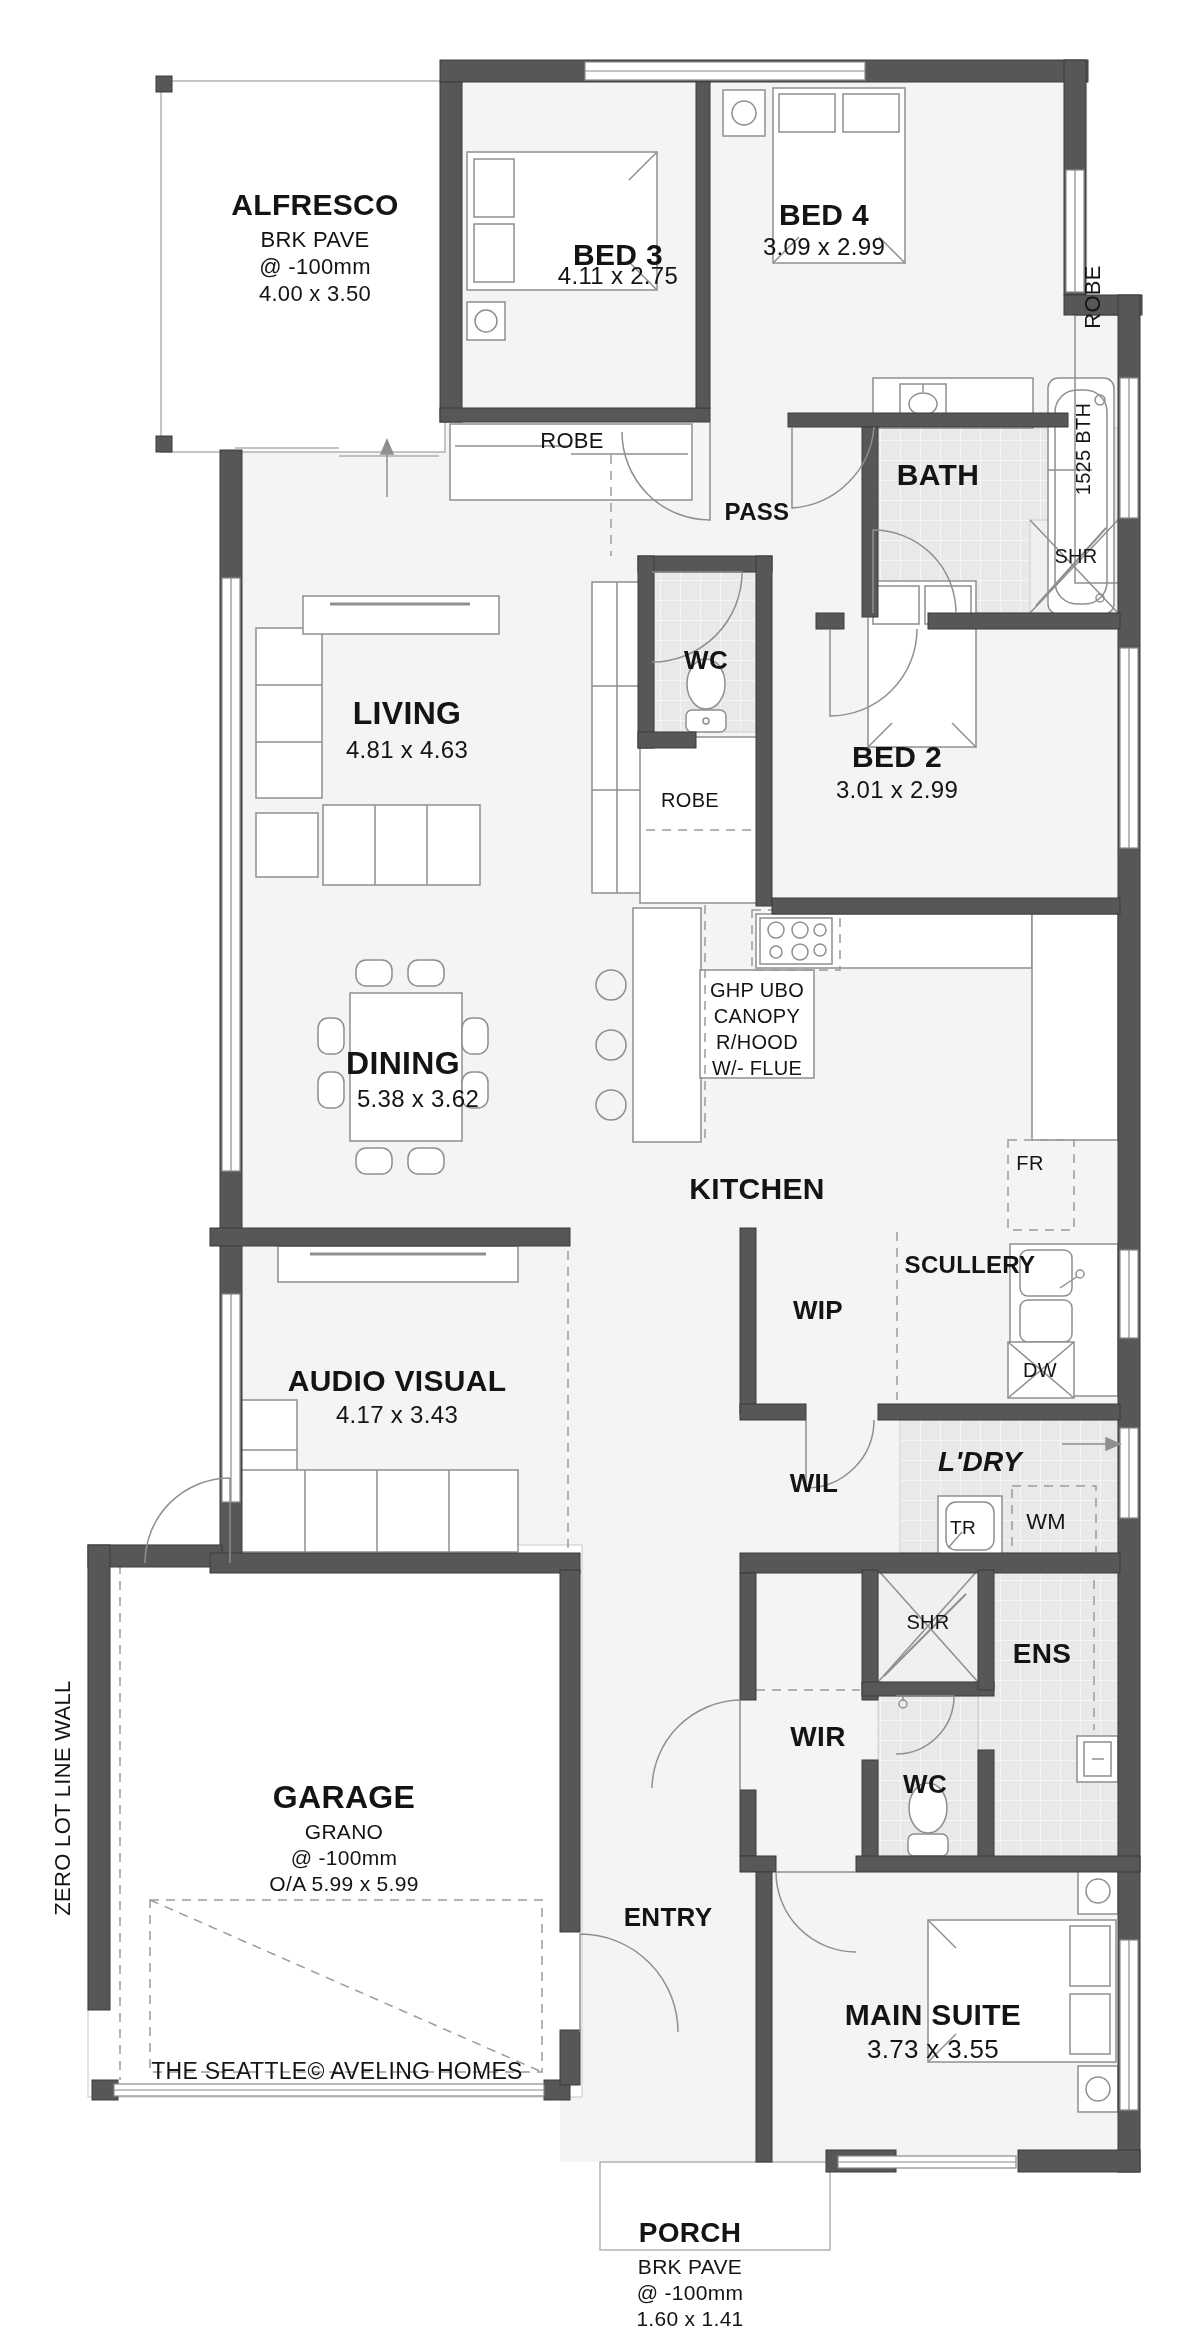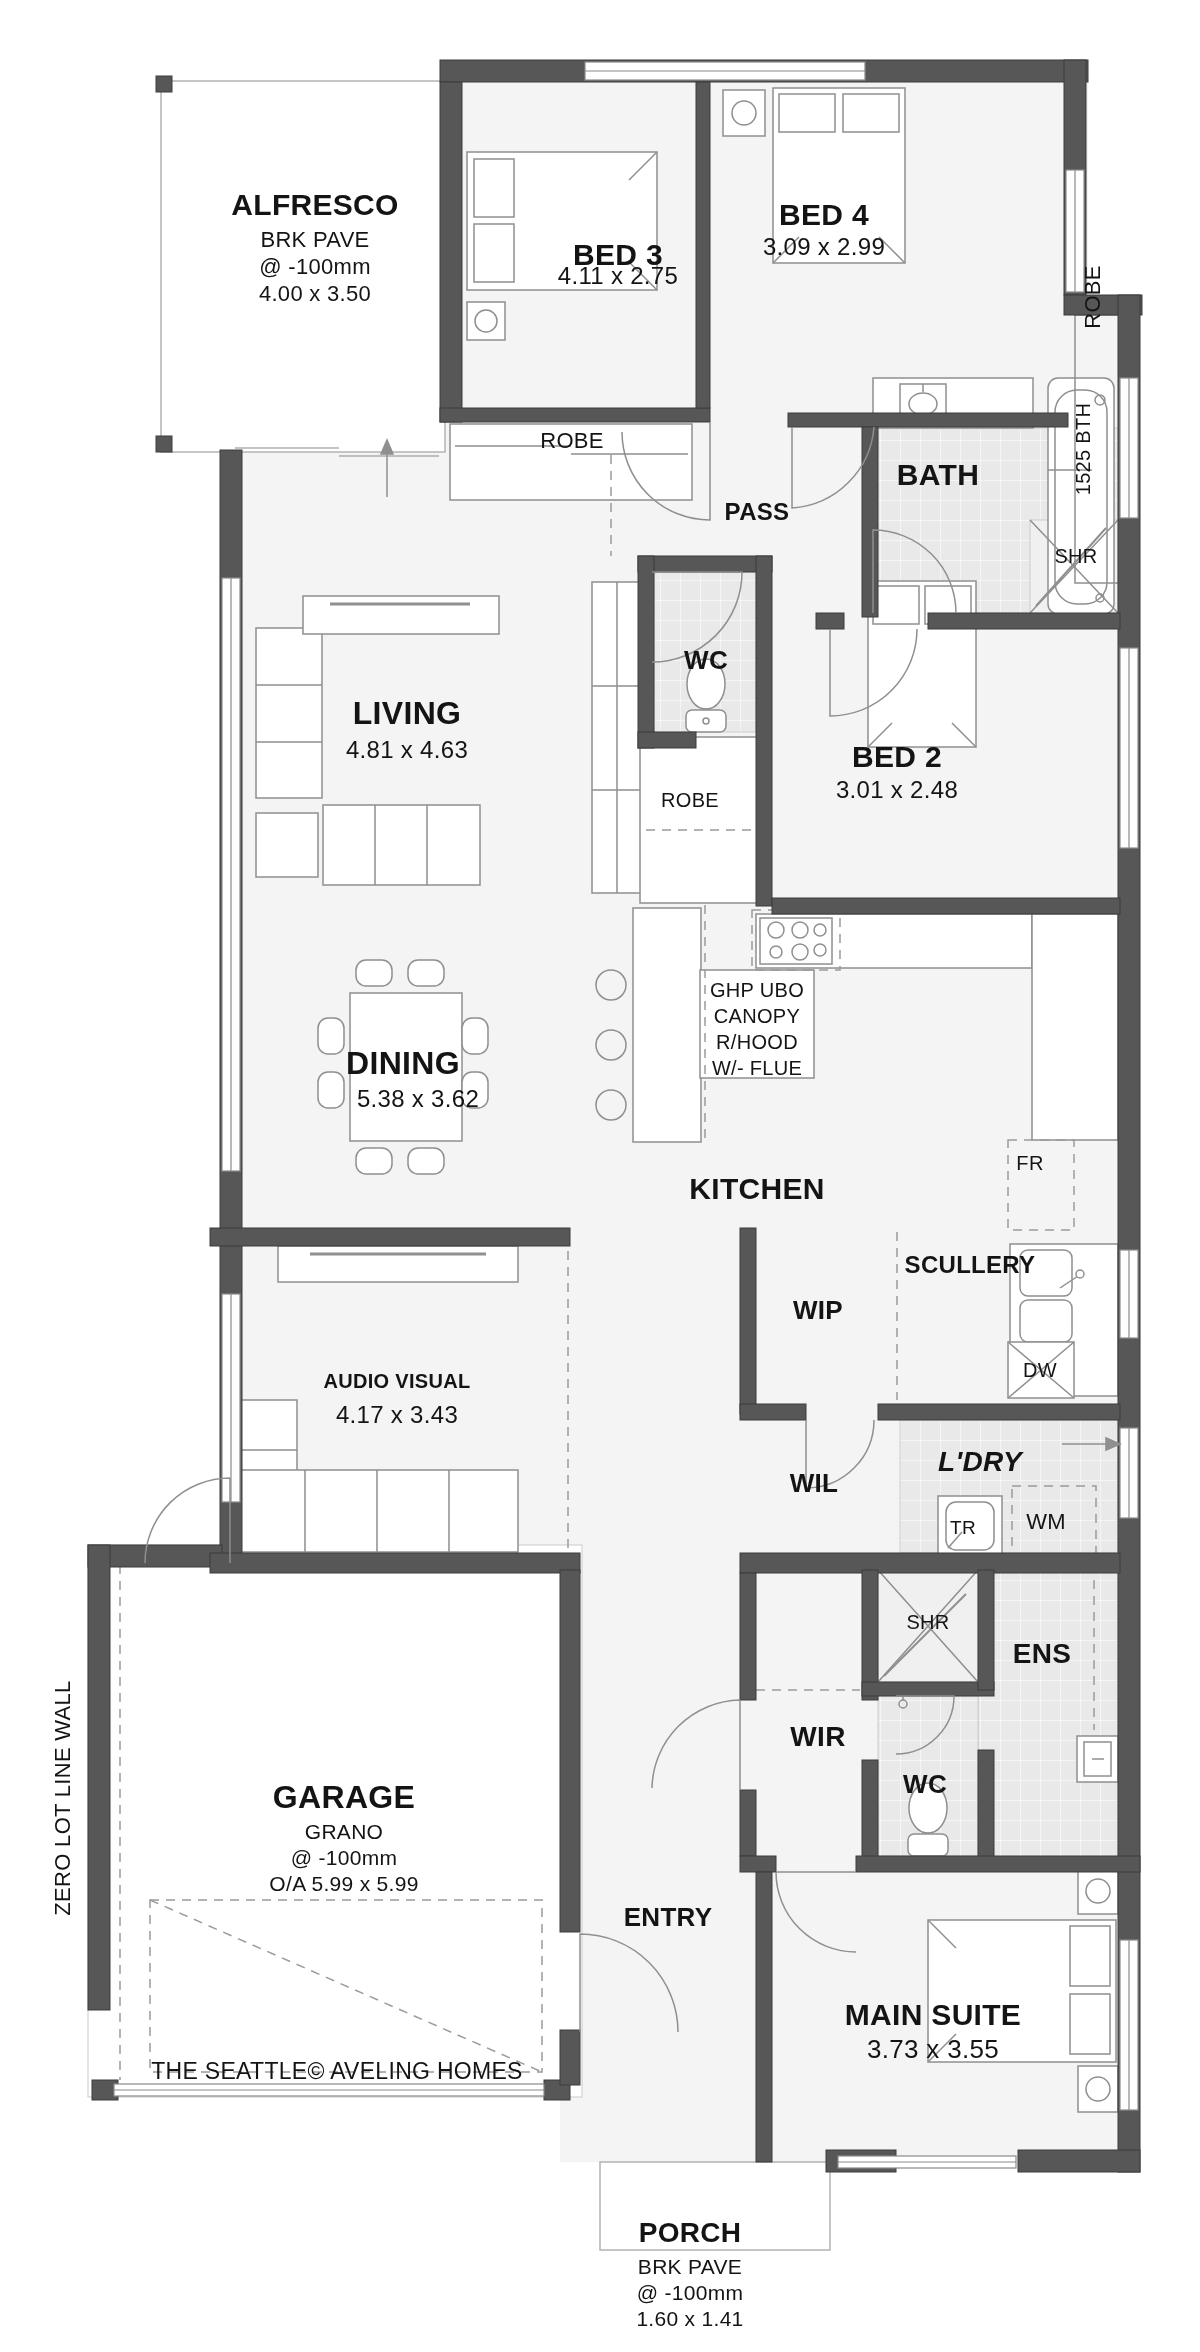--- a/index.html
+++ b/index.html
@@ -289,35 +289,35 @@
       <div class="lbl" style="left: 824px; top: 247px; font-size: 24px;">3.09 x 2.99</div>
       <div class="lbl rot" style="left: 1093px; top: 297px; font-size: 22px;">ROBE</div>
       <div class="lbl" style="left: 572px; top: 441px; font-size: 22px;">ROBE</div>
       <div class="lbl b" style="left: 757px; top: 512px; font-size: 24px;">PASS</div>
       <div class="lbl b" style="left: 938px; top: 475px; font-size: 30px;">BATH</div>
       <div class="lbl rot" style="left: 1083px; top: 449px; font-size: 20px;">1525 BTH</div>
       <div class="lbl" style="left: 1076px; top: 556px; font-size: 20px;">SHR</div>
       <div class="lbl b" style="left: 706px; top: 660px; font-size: 26px;">WC</div>
       <div class="lbl" style="left: 690px; top: 800px; font-size: 20px;">ROBE</div>
       <div class="lbl b" style="left: 897px; top: 757px; font-size: 30px;">BED 2</div>
-      <div class="lbl" style="left: 897px; top: 790px; font-size: 24px;">3.01 x 2.48</div>
+      <div class="lbl" style="left: 897px; top: 790px; font-size: 24px;">3.01 x 2.99</div>
       <div class="lbl b" style="left: 407px; top: 713px; font-size: 32px;">LIVING</div>
       <div class="lbl" style="left: 407px; top: 750px; font-size: 24px;">4.81 x 4.63</div>
       <div class="lbl b" style="left: 403px; top: 1063px; font-size: 32px;">DINING</div>
       <div class="lbl" style="left: 403px; top: 1099px; font-size: 24px; margin-left: 15px;">5.38 x 3.62</div>
       <div class="lbl" style="left: 757px; top: 990px; font-size: 20px;">GHP UBO</div>
       <div class="lbl" style="left: 757px; top: 1016px; font-size: 20px;">CANOPY</div>
       <div class="lbl" style="left: 757px; top: 1042px; font-size: 20px;">R/HOOD</div>
       <div class="lbl" style="left: 757px; top: 1068px; font-size: 20px;">W/- FLUE</div>
       <div class="lbl b" style="left: 757px; top: 1189px; font-size: 30px;">KITCHEN</div>
       <div class="lbl" style="left: 1030px; top: 1163px; font-size: 20px;">FR</div>
       <div class="lbl b" style="left: 818px; top: 1310px; font-size: 26px;">WIP</div>
       <div class="lbl b" style="left: 970px; top: 1265px; font-size: 24px;">SCULLERY</div>
       <div class="lbl" style="left: 1040px; top: 1370px; font-size: 20px;">DW</div>
-      <div class="lbl b" style="left: 397px; top: 1381px; font-size: 20px;">AUDIO VISUAL</div>
+      <div class="lbl b" style="left: 397px; top: 1381px; font-size: 30px;">AUDIO VISUAL</div>
       <div class="lbl" style="left: 397px; top: 1415px; font-size: 24px;">4.17 x 3.43</div>
       <div class="lbl b" style="left: 814px; top: 1483px; font-size: 26px;">WIL</div>
       <div class="lbl b" style="left: 980px; top: 1462px; font-size: 28px; font-style: italic;">L'DRY</div>
       <div class="lbl" style="left: 963px; top: 1527px; font-size: 19px;">TR</div>
       <div class="lbl" style="left: 1046px; top: 1522px; font-size: 22px;">WM</div>
       <div class="lbl" style="left: 928px; top: 1622px; font-size: 20px;">SHR</div>
       <div class="lbl b" style="left: 818px; top: 1737px; font-size: 28px;">WIR</div>
       <div class="lbl b" style="left: 925px; top: 1784px; font-size: 26px;">WC</div>
       <div class="lbl b" style="left: 1042px; top: 1654px; font-size: 28px;">ENS</div>
       <div class="lbl b" style="left: 668px; top: 1917px; font-size: 26px;">ENTRY</div>

